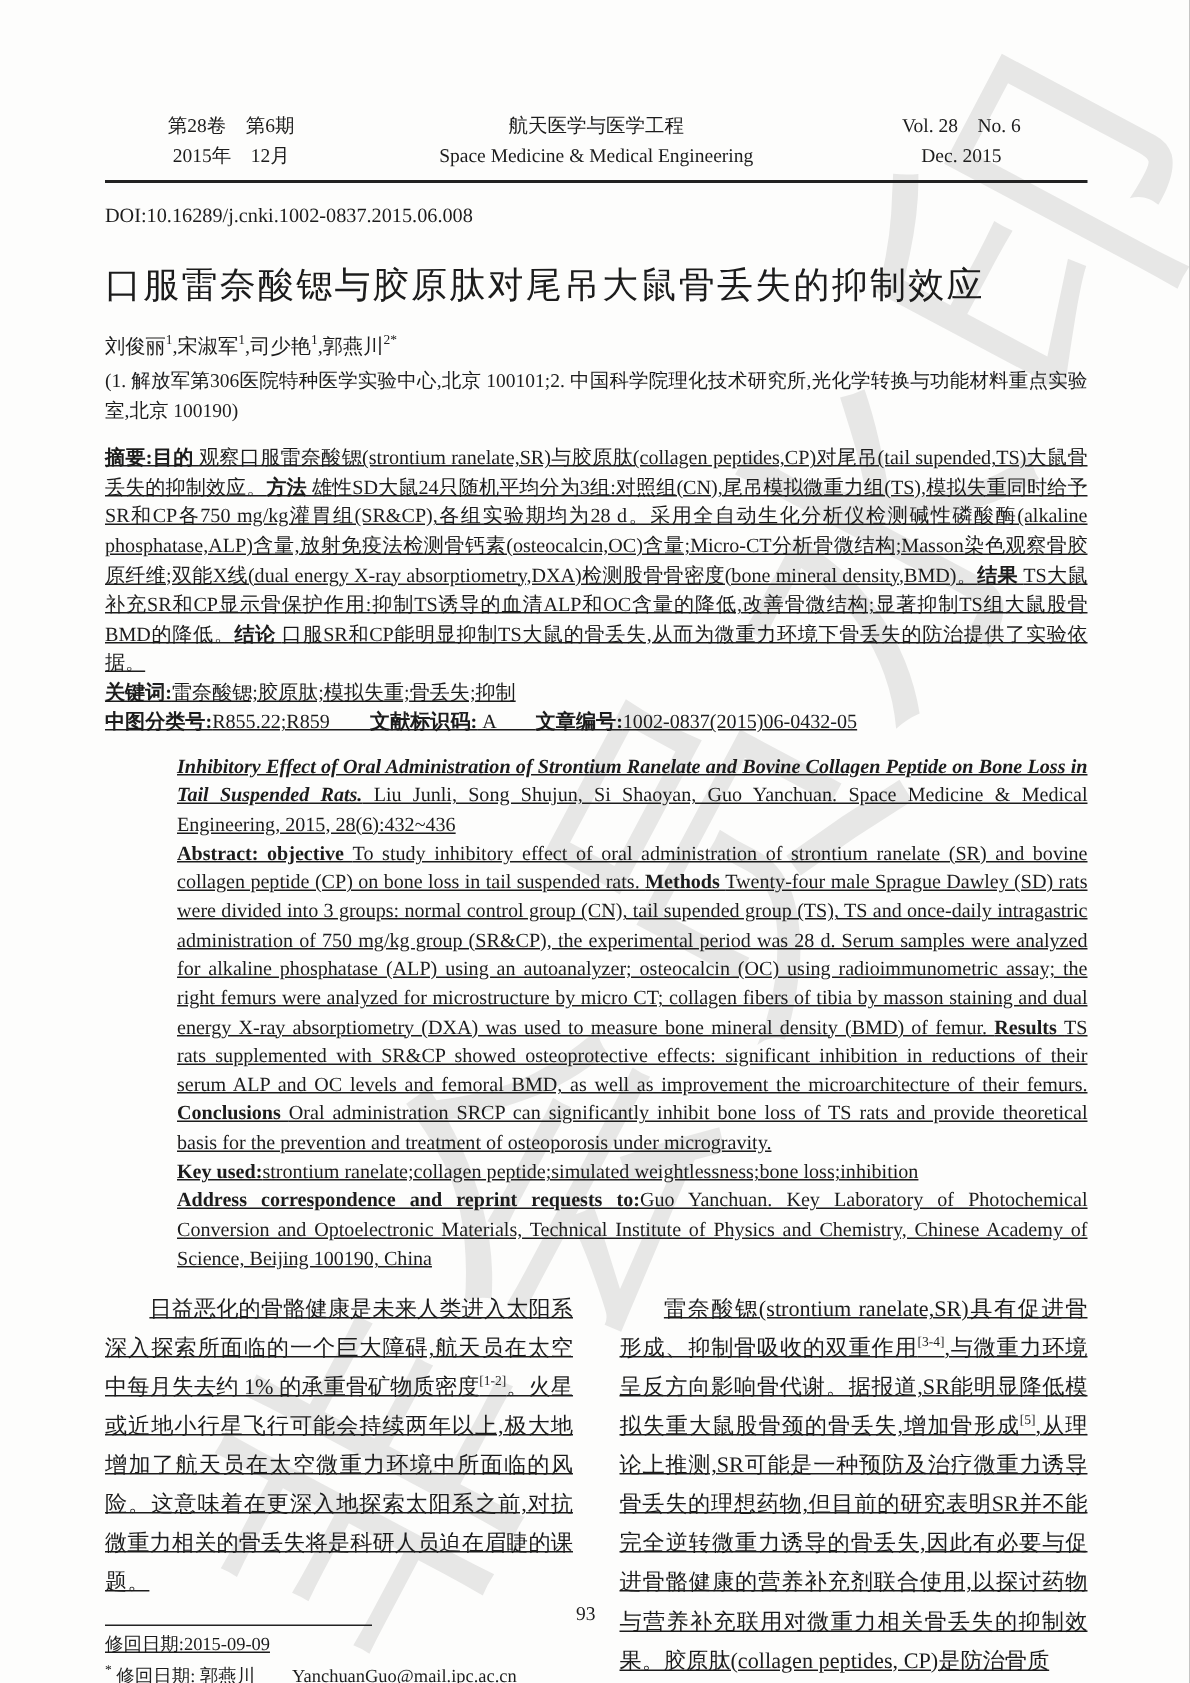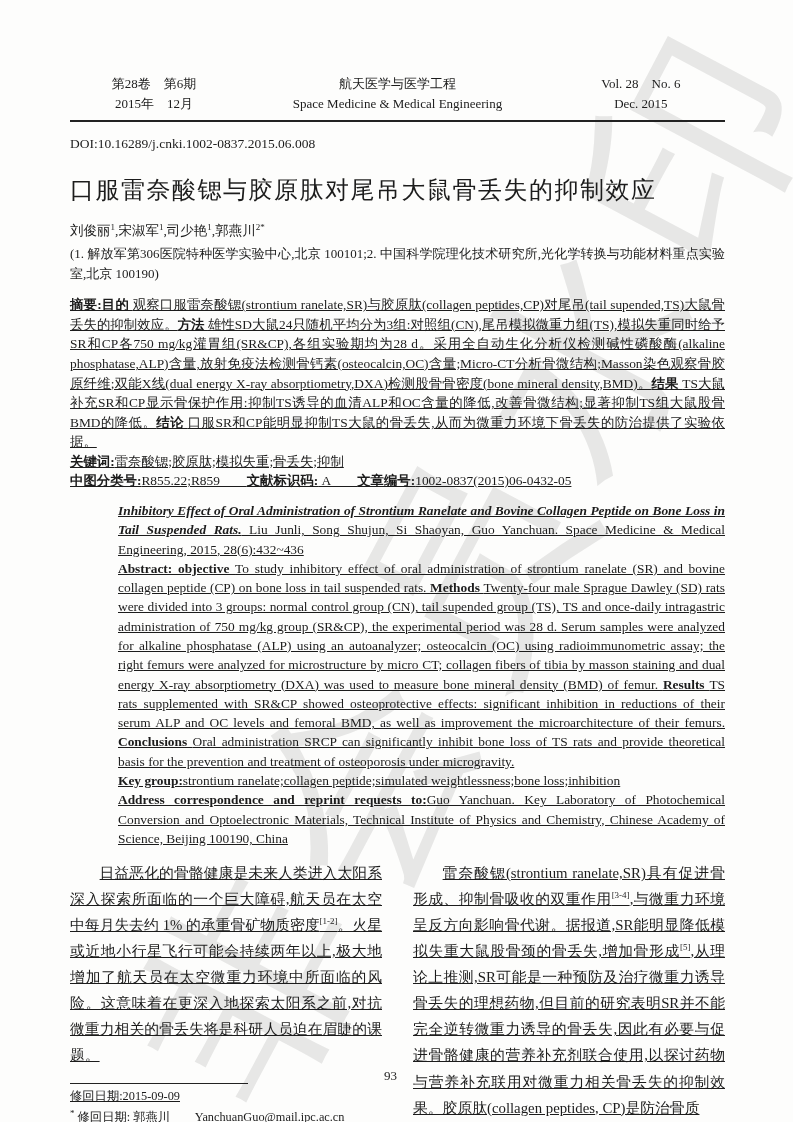--- a/index.html
+++ b/index.html
@@ -100,21 +100,21 @@
     <p class="abstract-cn"><span class="b">摘要:目的 </span><span>观察口服雷奈酸锶(strontium ranelate,SR)与胶原肽(collagen peptides,CP)对尾吊(tail supended,TS)大鼠骨丢失的抑制效应。</span><span class="b">方法 </span><span>雄性SD大鼠24只随机平均分为3组:对照组(CN),尾吊模拟微重力组(TS),模拟失重同时给予SR和CP各750 mg/kg灌胃组(SR&amp;CP),各组实验期均为28 d。采用全自动生化分析仪检测碱性磷酸酶(alkaline phosphatase,ALP)含量,放射免疫法检测骨钙素(osteocalcin,OC)含量;Micro-CT分析骨微结构;Masson染色观察骨胶原纤维;双能X线(dual energy X-ray absorptiometry,DXA)检测股骨骨密度(bone mineral density,BMD)。</span><span class="b">结果 </span><span>TS大鼠补充SR和CP显示骨保护作用:抑制TS诱导的血清ALP和OC含量的降低,改善骨微结构;显著抑制TS组大鼠股骨BMD的降低。</span><span class="b">结论 </span><span>口服SR和CP能明显抑制TS大鼠的骨丢失,从而为微重力环境下骨丢失的防治提供了实验依据。</span></p>
 
     <p class="kwline"><span class="b">关键词:</span><span>雷奈酸锶;胶原肽;模拟失重;骨丢失;抑制</span></p>
 
     <p class="kwline"><span class="b">中图分类号:</span><span>R855.22;R859　　</span><span class="b">文献标识码:</span><span> A　　</span><span class="b">文章编号:</span><span>1002-0837(2015)06-0432-05</span></p>
 
     <p class="en citation"><span class="b i">Inhibitory Effect of Oral Administration of Strontium Ranelate and Bovine Collagen Peptide on Bone Loss in Tail Suspended Rats.</span><span> Liu Junli, Song Shujun, Si Shaoyan, Guo Yanchuan. Space Medicine &amp; Medical Engineering, 2015, 28(6):432~436</span></p>
 
     <p class="en"><span class="b">Abstract: objective </span><span>To study inhibitory effect of oral administration of strontium ranelate (SR) and bovine collagen peptide (CP) on bone loss in tail suspended rats. </span><span class="b">Methods </span><span>Twenty-four male Sprague Dawley (SD) rats were divided into 3 groups: normal control group (CN), tail supended group (TS), TS and once-daily intragastric administration of 750 mg/kg group (SR&amp;CP), the experimental period was 28 d. Serum samples were analyzed for alkaline phosphatase (ALP) using an autoanalyzer; osteocalcin (OC) using radioimmunometric assay; the right femurs were analyzed for microstructure by micro CT; collagen fibers of tibia by masson staining and dual energy X-ray absorptiometry (DXA) was used to measure bone mineral density (BMD) of femur. </span><span class="b">Results </span><span>TS rats supplemented with SR&amp;CP showed osteoprotective effects: significant inhibition in reductions of their serum ALP and OC levels and femoral BMD, as well as improvement the microarchitecture of their femurs. </span><span class="b">Conclusions </span><span>Oral administration SRCP can significantly inhibit bone loss of TS rats and provide theoretical basis for the prevention and treatment of osteoporosis under microgravity.</span></p>
 
-    <p class="en"><span class="b">Key group:</span><span>strontium ranelate;collagen peptide;simulated weightlessness;bone loss;inhibition</span></p>
+    <p class="en"><span class="b">Key used:</span><span>strontium ranelate;collagen peptide;simulated weightlessness;bone loss;inhibition</span></p>
 
     <p class="en"><span class="b">Address correspondence and reprint requests to:</span><span>Guo Yanchuan. Key Laboratory of Photochemical Conversion and Optoelectronic Materials, Technical Institute of Physics and Chemistry, Chinese Academy of Science, Beijing 100190, China</span></p>
 
     <div class="columns">
       <div class="col">
         <p class="body-p indent"><span>日益恶化的骨骼健康是未来人类进入太阳系深入探索所面临的一个巨大障碍,航天员在太空中每月失去约 1% 的承重骨矿物质密度</span><sup>[1-2]</sup><span>。火星或近地小行星飞行可能会持续两年以上,极大地增加了航天员在太空微重力环境中所面临的风险。这意味着在更深入地探索太阳系之前,对抗微重力相关的骨丢失将是科研人员迫在眉睫的课题。</span></p>
         <div class="footnote-rule"></div>
         <p class="fn"><span>修回日期:2015-09-09</span></p>
         <p class="fn"><sup>*</sup><span> 修回日期: 郭燕川　　YanchuanGuo@mail.ipc.ac.cn</span></p>
       </div>

